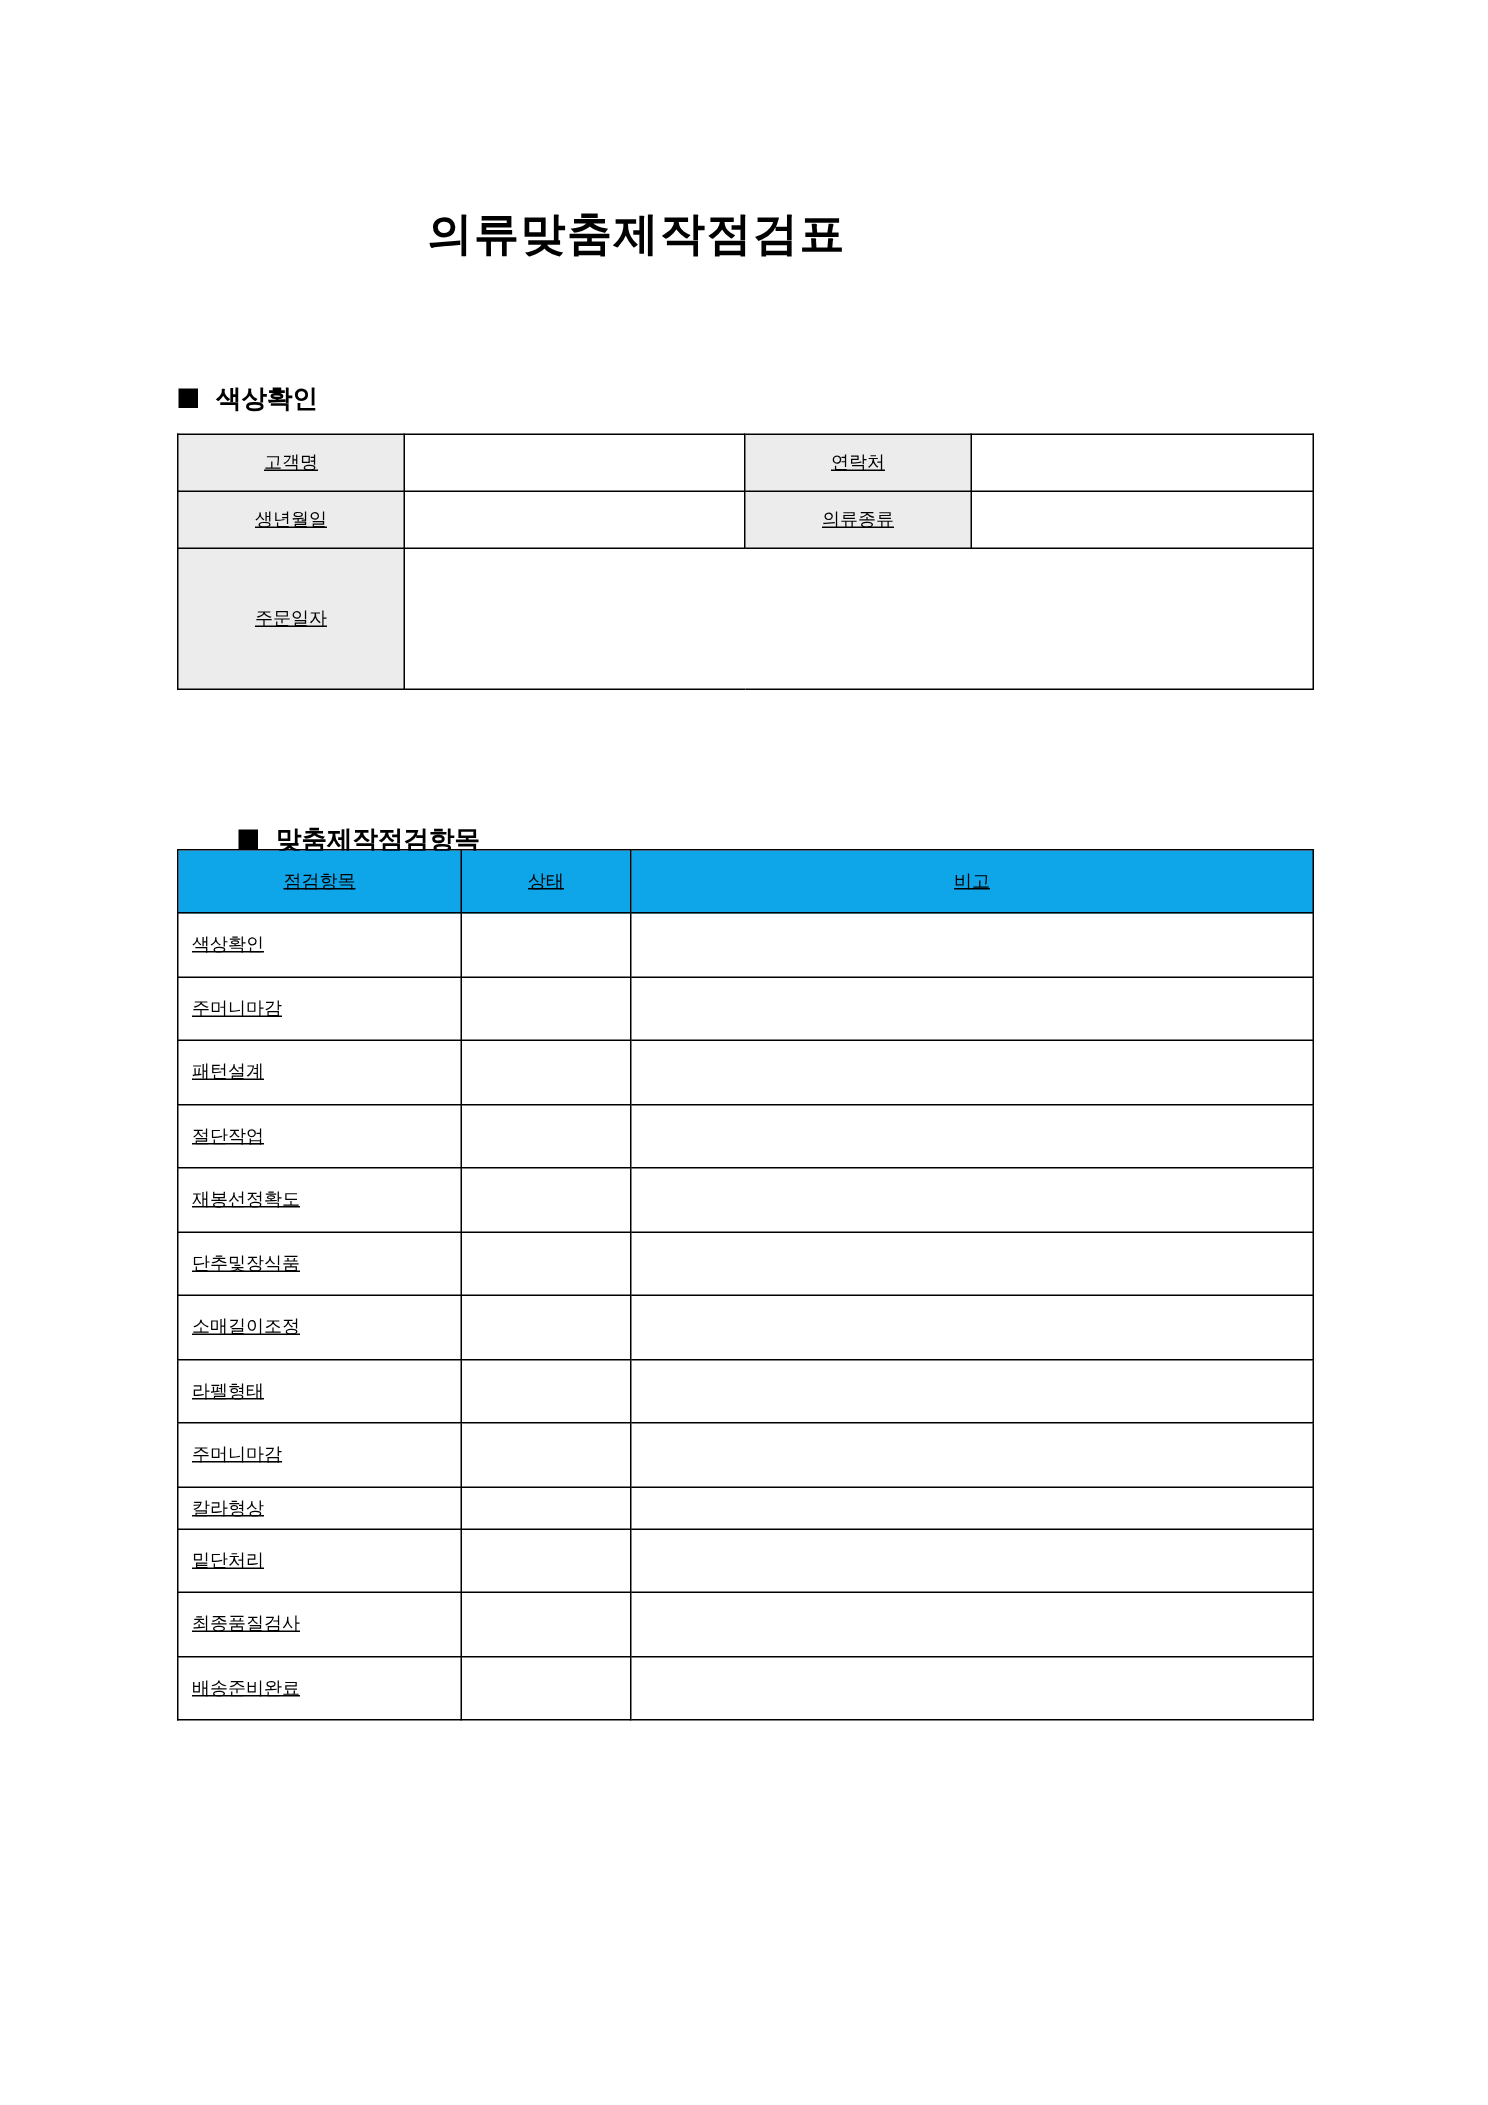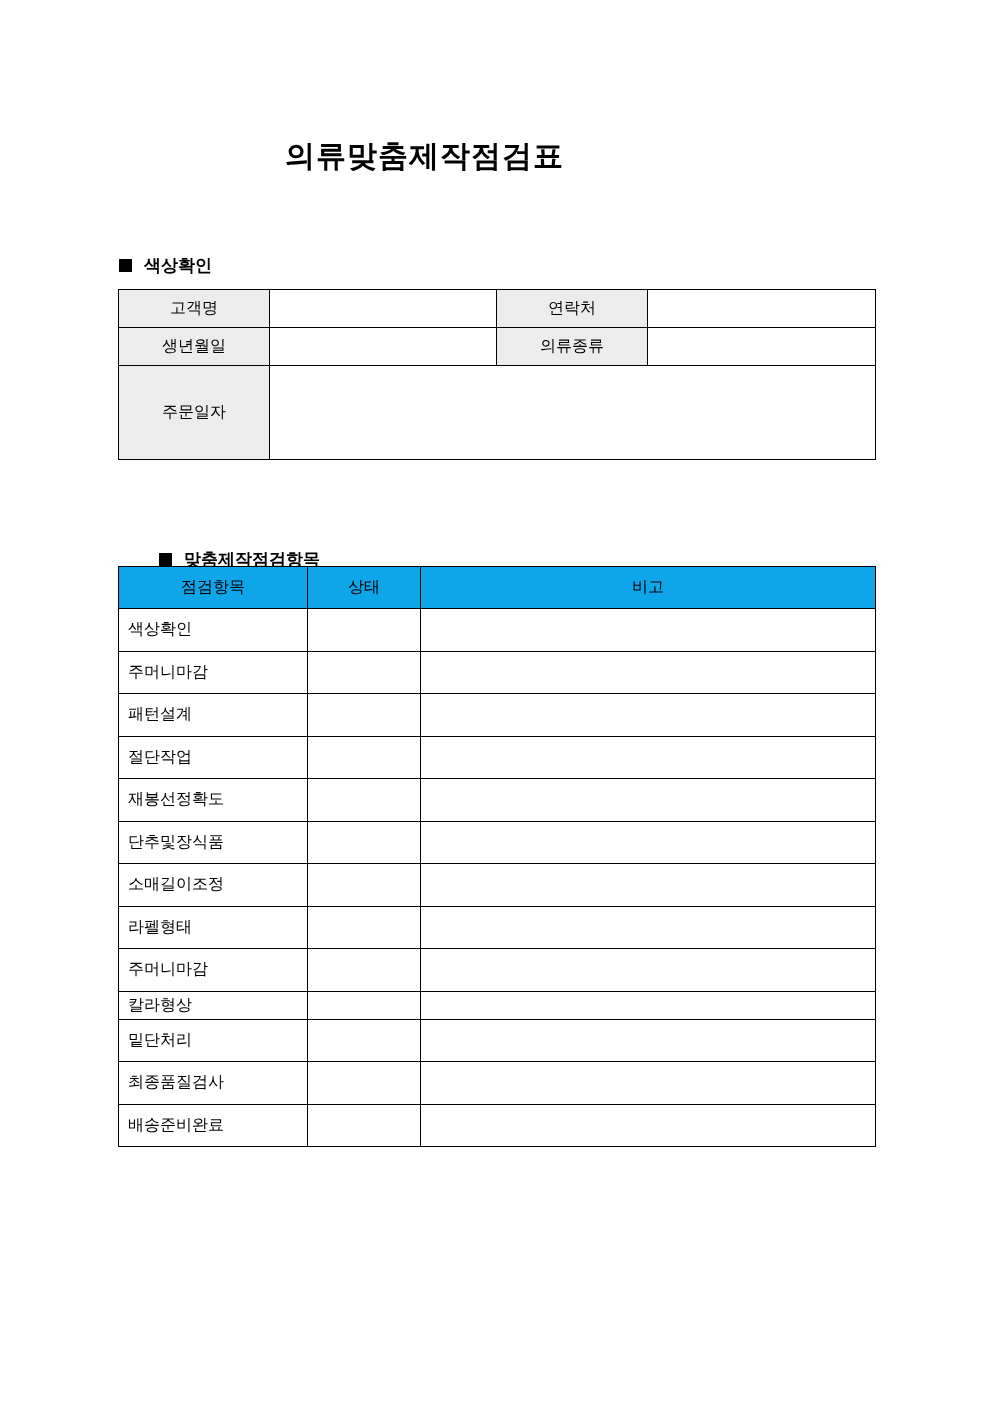--- a/index.html
+++ b/index.html
@@ -1,21 +1,21 @@
 <!DOCTYPE html>
 <html><head>
 <meta charset="utf-8">
 <style>
   html, body { margin:0; padding:0; background:#ffffff; }
   body { width:992px; height:1403px; position:relative; font-family:"DejaVu Sans", sans-serif; color:#000; }
   .title { position:absolute; left:0; top:136px; width:805px; text-align:center; font-size:30px; font-weight:bold; letter-spacing:1px;padding-left:22px; }
   .section-h { position:absolute; left:119px; font-size:17px; font-weight:bold; display:flex; align-items:center; }
   .sq { display:inline-block; width:13px; height:13px; background:#000; margin-right:12px; }
   table { position:absolute; left:118px; width:757px; border-collapse:collapse; table-layout:fixed; }
-  td { border:1px solid #000; font-size:16px; padding:0; }
+  td { border:1px solid #000; font-size:12px; padding:0;text-decoration:underline; }
   .lbl { background:#ececec; text-align:center; }
   .hdr { background:#0ea5e9; text-align:center; }
   .item { padding-left:9px; }
 </style>
 </head>
 <body>
 
 <div class="title">의류맞춤제작점검표</div>
 
 <div class="section-h" style="top:254px;">

